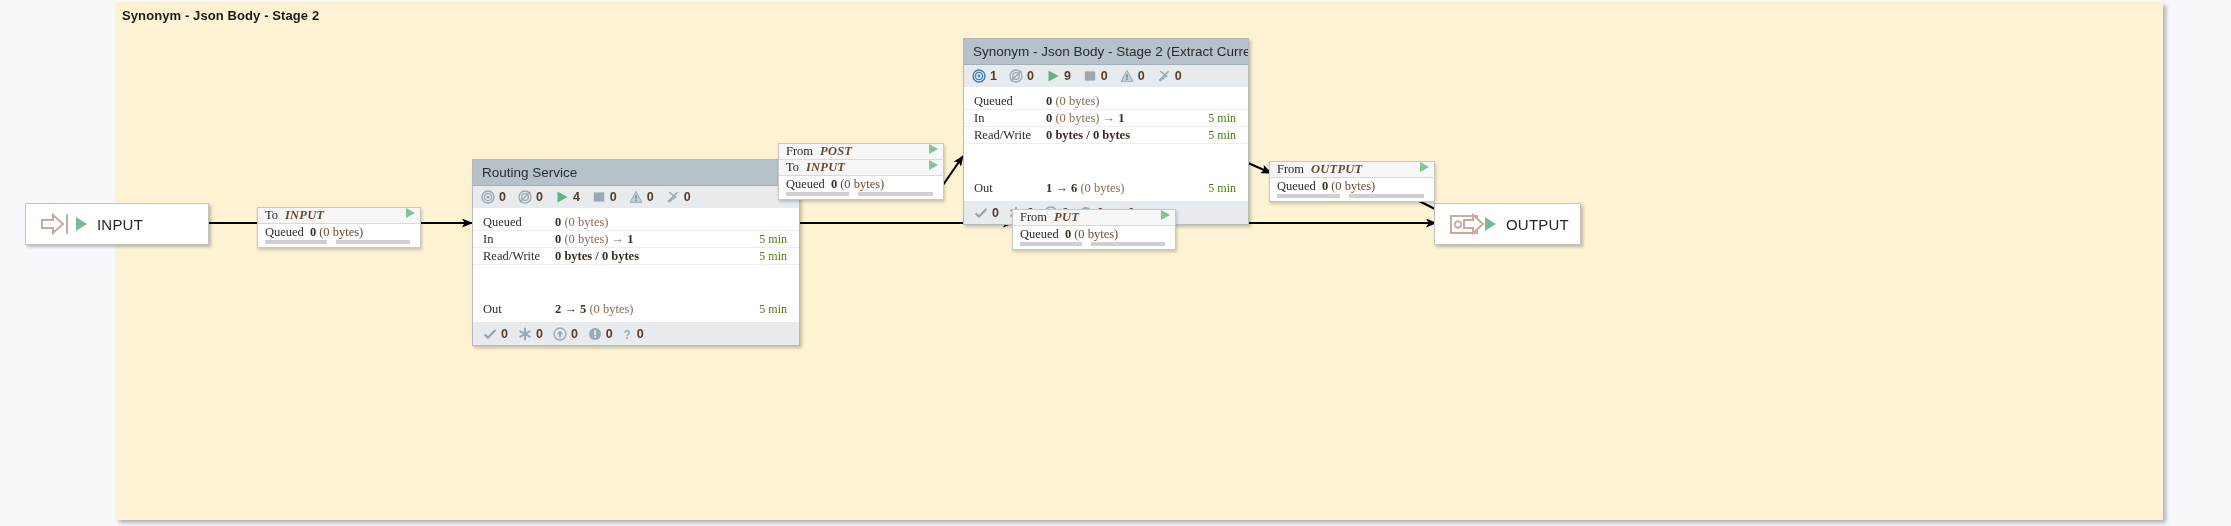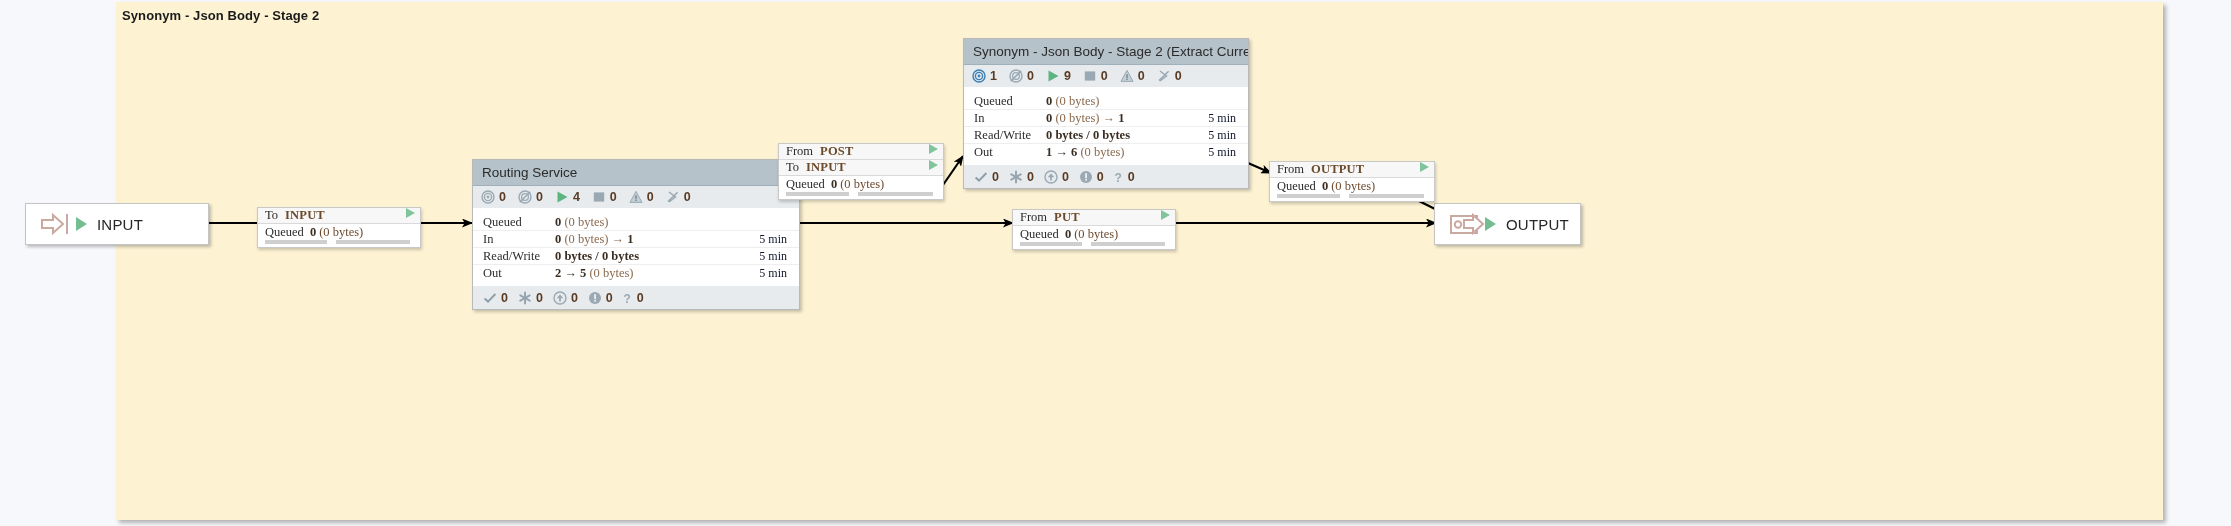--- a/index.html
+++ b/index.html
@@ -69,27 +69,27 @@
   .stat .num{
     font-family:"Liberation Sans", sans-serif;
     font-size:12.5px;font-weight:bold;color:#5a3a22;
   }
   .proc-body{background:#ffffff;padding:5px 0 4px 0;}
   .prow{
     display:flex;align-items:center;height:16px;
     border-bottom:1px solid #eeeeee;
     font-size:12.5px;
   }
-  .prow:last-child{border-bottom:none;}
+  .prow:last-child{border-bottom:none;margin-top:36px;}
   .prow .k{width:72px;padding-left:10px;color:#2c2c2c;flex:none;}
   .prow .v{color:#6e4b2e;flex:1;white-space:nowrap;}
   .prow .v b{color:#3a2d22;}
   .prow .v .dim{color:#8a6a4e;}
   .prow .t{
-    color:#0f172a;font-size:12px;padding-right:12px;flex:none;
+    color:#4d7c0f;font-size:12px;padding-right:12px;flex:none;
     font-family:"Liberation Serif", serif;
   }
   .proc-foot{
     background:#e7ebee;height:23px;display:flex;align-items:center;
     padding:0 10px;border-top:1px solid #ffffff;
   }
   .proc-foot .stat{margin-right:10px;}
 
   #proc-routing{left:472px;top:159px;width:328px;}
   #proc-synonym{left:963px;top:38px;width:286px;}
@@ -102,21 +102,21 @@
     font-family:"Liberation Serif", serif;
     box-sizing:border-box;
   }
   .conn-row{
     display:flex;height:15px;
     padding:0 5px 0 7px;
     border-bottom:1px solid #d9d9d9;
     font-size:12.5px;background:#f7f7f7;
   }
   .conn-row .lbl{color:#2a2a2a;margin-right:7px;}
-  .conn-row .val{color:#6b4a2c;font-weight:bold;letter-spacing:.2px;}
+  .conn-row .val{color:#6b4a2c;font-weight:bold;letter-spacing:.2px;font-style:italic;}
   .conn-row .sp{flex:1;}
   .conn-q{
     display:flex;align-items:center;height:16px;padding:0 7px;
     background:#ffffff;font-size:12.5px;color:#6e4b2e;
   }
   .conn-q .lbl{color:#2a2a2a;margin-right:6px;}
   .conn-q b{color:#3a2d22;margin-right:3px;}
   .conn-bars{display:flex;gap:9px;padding:0 7px 3px 7px;background:#ffffff;}
   .conn-bars .bar{height:4px;background:#cfcfcf;}
   .conn-bars .bar.a{width:42%;}

